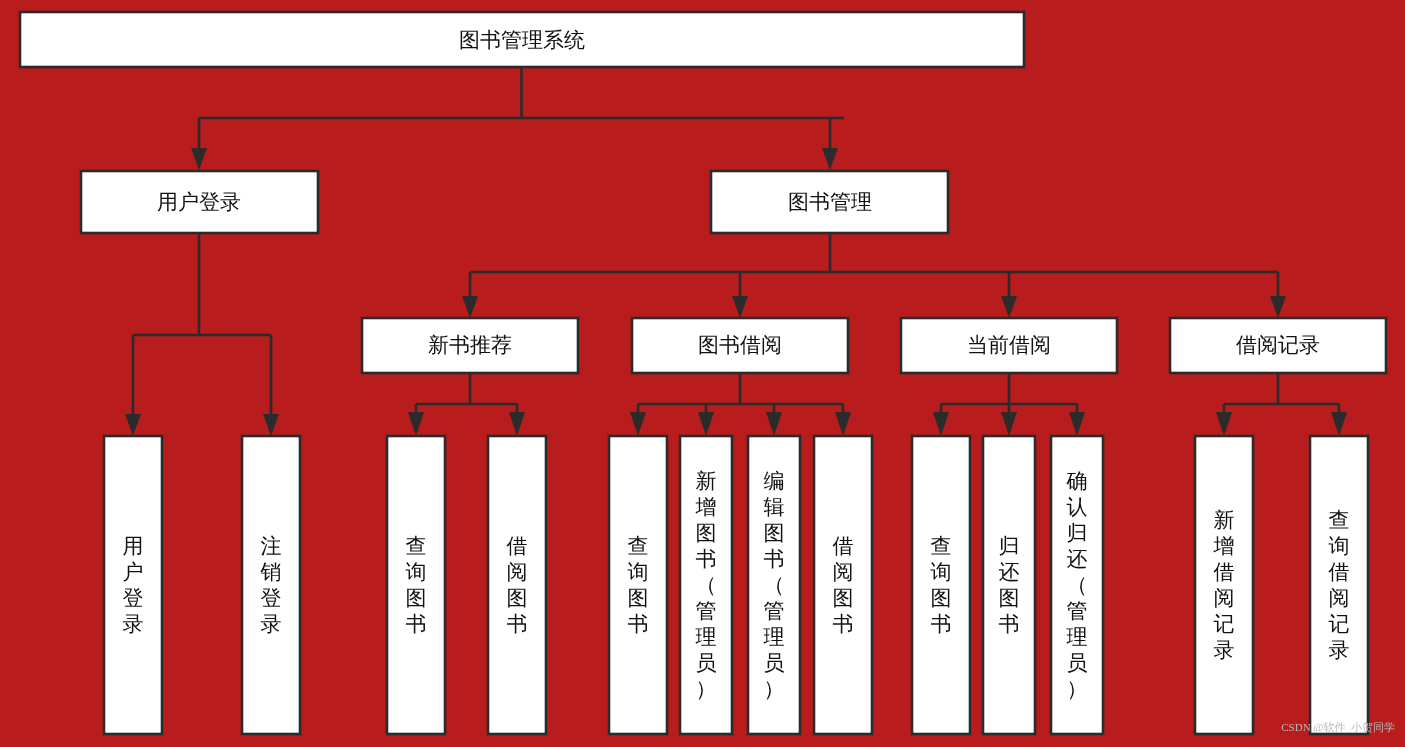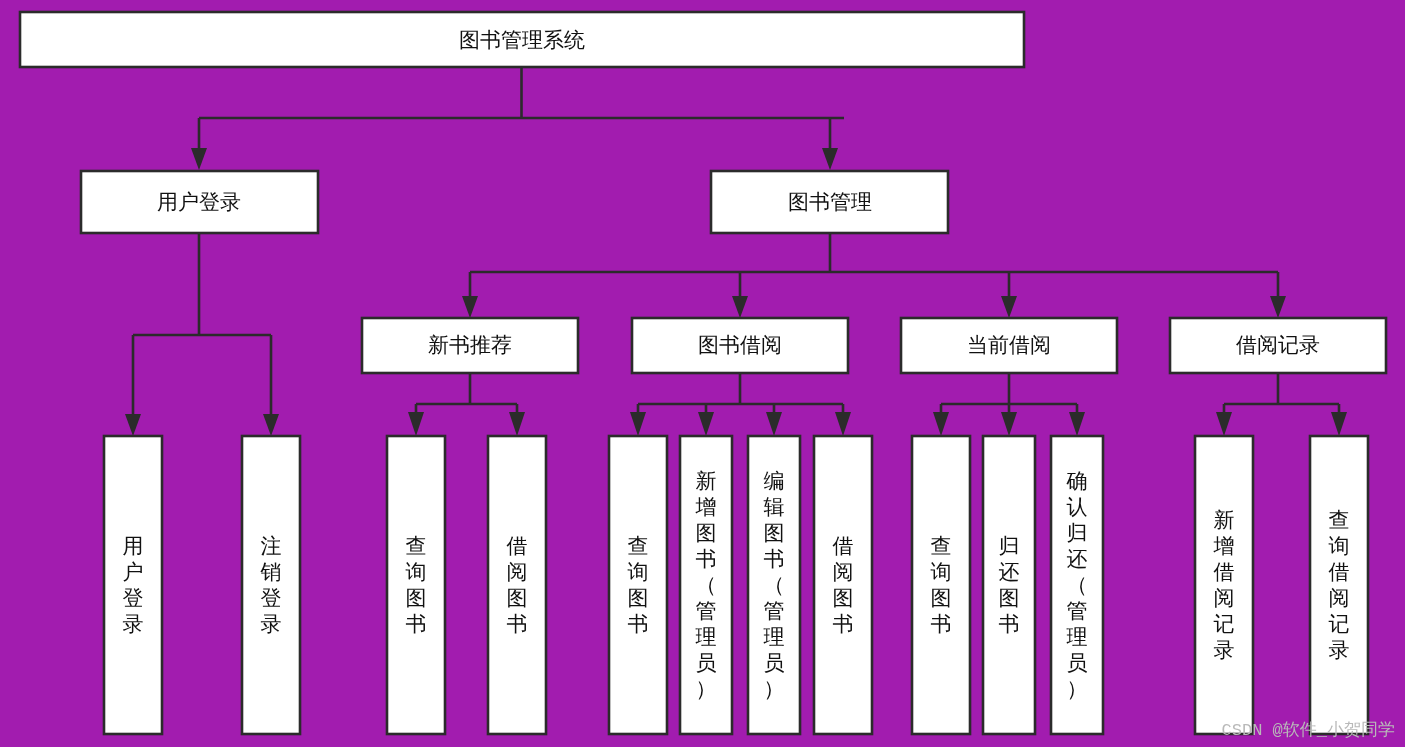--- a/index.html
+++ b/index.html
@@ -10,21 +10,21 @@
   body {
     width: 1405px;
     height: 747px;
     font-family: "DejaVu Sans", "Liberation Sans", sans-serif;
     overflow: hidden;
   }
   #diagram-root {
     position: relative;
     width: 1405px;
     height: 747px;
-    background: #a21caf;
+    background: #b91c1c;
   }
   svg#flow-svg {
     position: absolute;
     left: 0;
     top: 0;
     width: 1405px;
     height: 747px;
   }
   .node-box {
     fill: #ffffff;
@@ -50,23 +50,23 @@
   }
   .node-label-v {
     font-family: "DejaVu Sans", "Liberation Sans", sans-serif;
     font-size: 21px;
     fill: #111111;
     text-anchor: middle;
   }
   .watermark {
     position: absolute;
     right: 10px;
-    bottom: 6px;
-    font-family: Liberation Mono, monospace;
-    font-size: 17px;
+    bottom: 12px;
+    font-family: Liberation Serif, serif;
+    font-size: 11px;
     color: #b9b9b9;
     white-space: nowrap;
     user-select: none;
   }
 </style>
 </head>
 <body>
 
 <div id="diagram-root">
 

